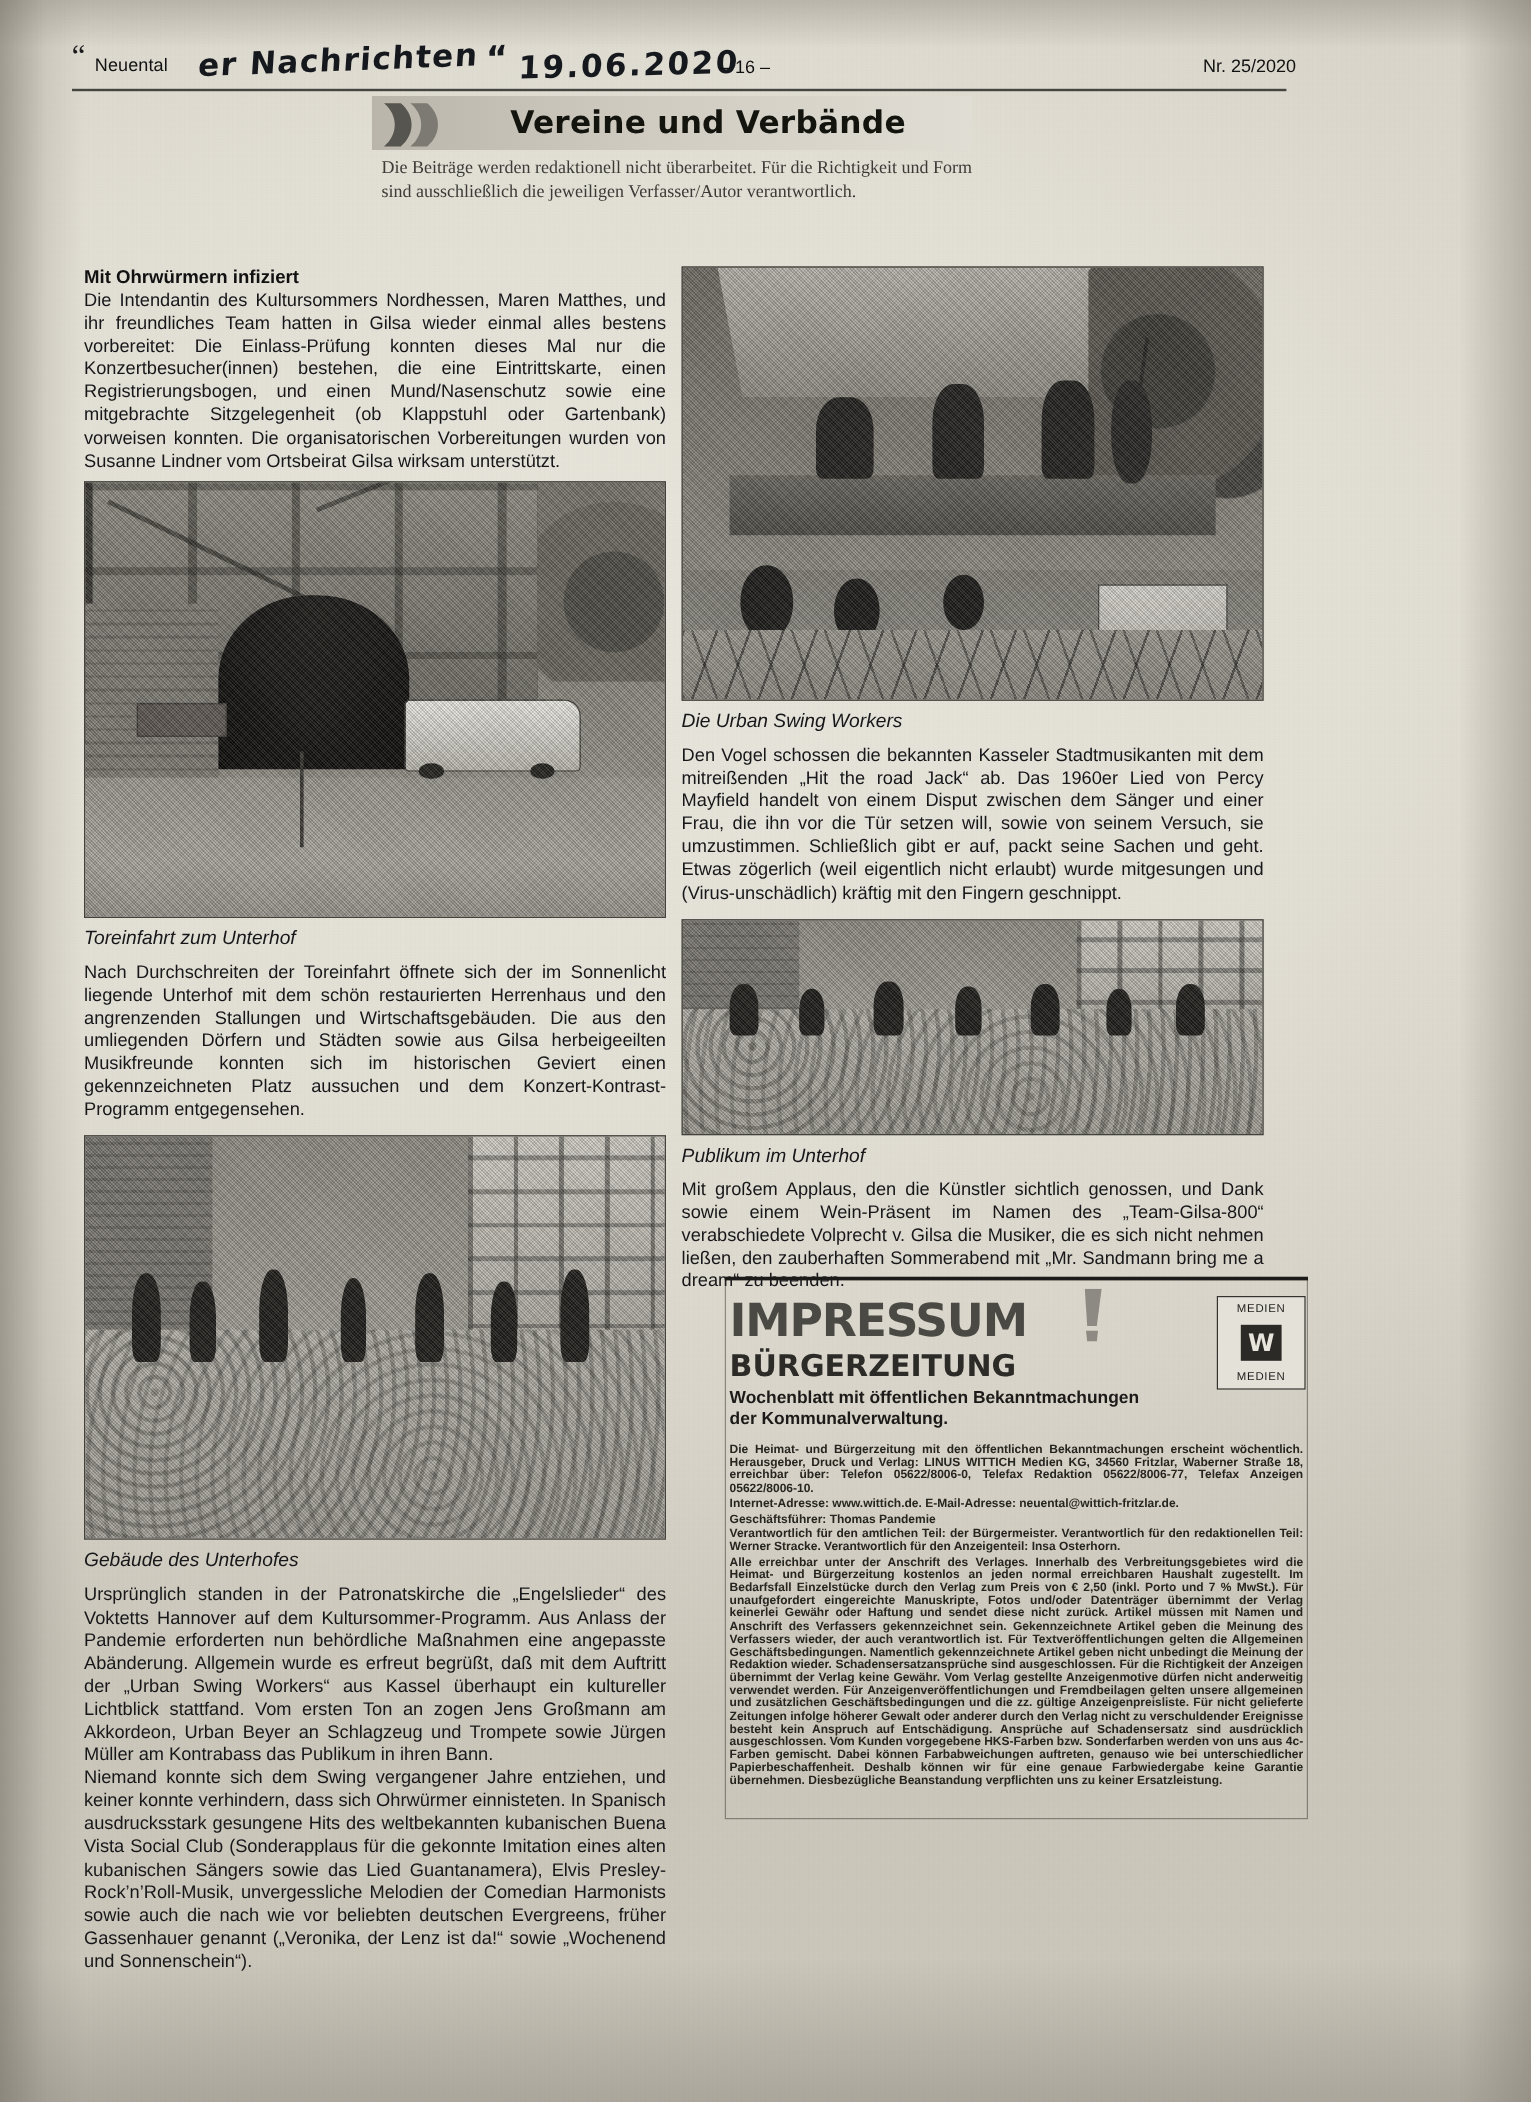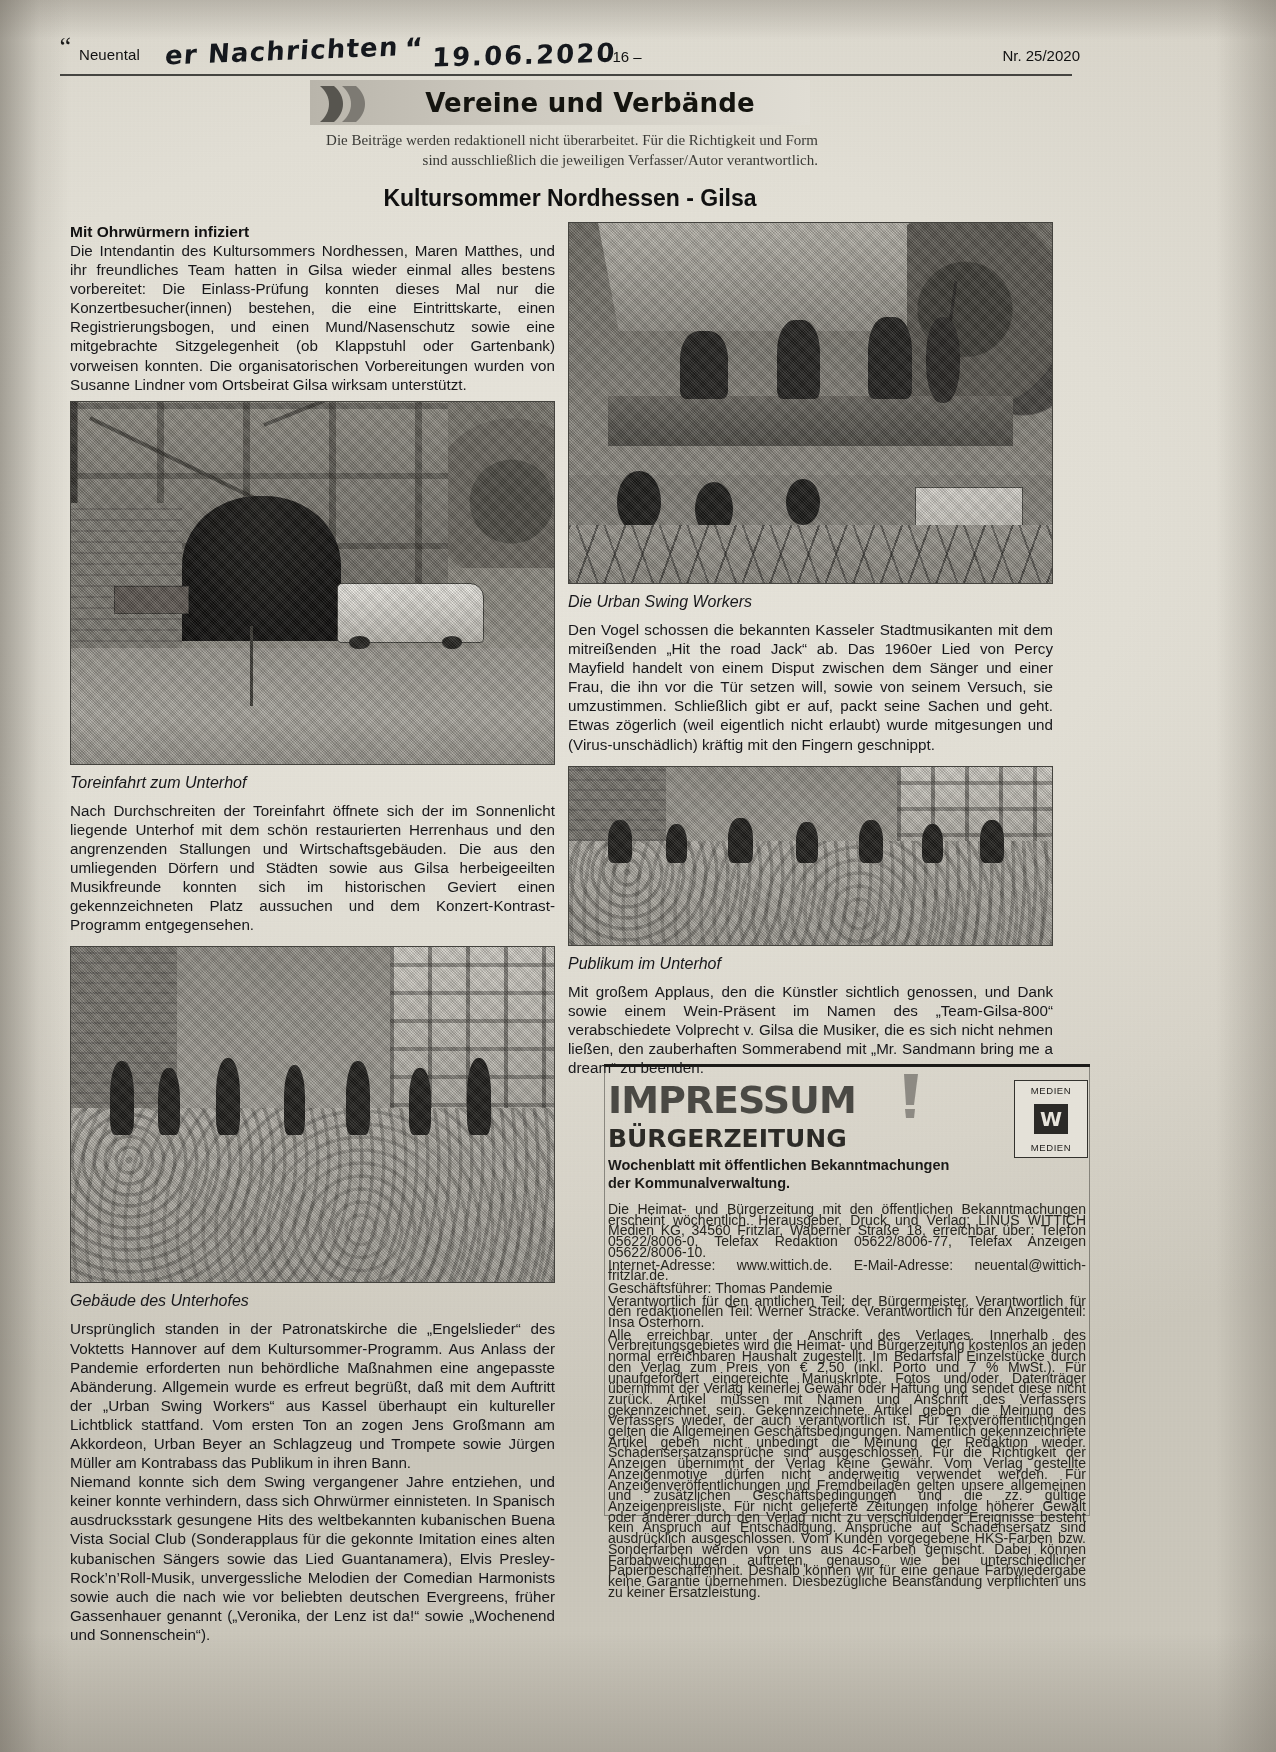--- a/index.html
+++ b/index.html
@@ -96,21 +96,21 @@
     position:absolute;left:318px;top:84px;width:54px;height:40px;
   }
   #banner-title{
     position:absolute;left:380px;top:80px;width:420px;height:45px;
     display:flex;align-items:center;justify-content:center;
     font-family:"DejaVu Sans", sans-serif;
     font-weight:bold;font-size:26px;color:#14140f;letter-spacing:.2px;
   }
   #banner-note{
     position:absolute;left:318px;top:130px;width:500px;
-    text-align:right;
+    text-align:left;
     font-family:"Liberation Serif", serif;
     font-size:15px;line-height:20px;color:#3a3a36;
   }
 
   
   #headline{
     position:absolute;left:70px;top:185px;width:1000px;
     text-align:center;
     font-family:"Liberation Sans", sans-serif;
     font-weight:bold;font-size:23px;color:#101010;
@@ -254,22 +254,23 @@
     font-size:25px;color:#2c2b27;
   }
   #imp-line1{
     position:absolute;left:4px;top:92px;width:360px;
     font-family:"Liberation Sans",sans-serif;font-weight:bold;
     font-size:14.5px;line-height:18px;color:#1b1a18;
   }
   #imp-fine{
     position:absolute;left:4px;top:140px;width:478px;
     font-family:"Liberation Sans",sans-serif;
-    font-size:14px;line-height:10.7px;color:#26251f;
+    font-size:10px;line-height:10.7px;color:#26251f;
     text-align:justify;
+    font-weight:bold;
   }
   #imp-fine p{margin:0 0 2px 0;}
   #wittich{
     position:absolute;right:2px;top:16px;width:74px;height:78px;
     border:1px solid #33322e;background:#e4e1d8;
     display:flex;flex-direction:column;align-items:center;justify-content:space-between;
     padding:4px 0;box-sizing:border-box;
   }
   #wittich .wt{font-family:"Liberation Sans",sans-serif;font-size:9.5px;letter-spacing:.6px;color:#1d1c19;}
   #wittich .wmark{
@@ -308,21 +309,20 @@
   <div id="banner"></div>
   <div id="banner-chevrons">
     <svg width="54" height="40" viewBox="0 0 54 40" aria-hidden="true">
       <path d="M2 2 C 14 12, 14 28, 2 38 L 16 38 C 28 28, 28 12, 16 2 Z" fill="#57554f"></path>
       <path d="M24 2 C 36 12, 36 28, 24 38 L 38 38 C 50 28, 50 12, 38 2 Z" fill="#7d7a73"></path>
     </svg>
   </div>
   <div id="banner-title">Vereine und Verbände</div>
   <div id="banner-note">Die Beiträge werden redaktionell nicht überarbeitet. Für die Richtigkeit und Form sind ausschließlich die jeweiligen Verfasser/Autor verantwortlich.</div>
 
-  <div id="headline">Kultursommer Nordhessen - Gilsa</div>
 
   <div class="col" id="col-left">
     <div class="kicker">Mit Ohrwürmern infiziert</div>
     <p class="body-text">Die Intendantin des Kultursommers Nordhessen, Maren Matthes, und ihr freundliches Team hatten in Gilsa wieder einmal alles bestens vorbereitet: Die Einlass-Prüfung konnten dieses Mal nur die Konzertbesucher(innen) bestehen, die eine Eintrittskarte, einen Registrierungsbogen, und einen Mund/Nasenschutz sowie eine mitgebrachte Sitzgelegenheit (ob Klappstuhl oder Gartenbank) vorweisen konnten. Die organisatorischen Vorbereitungen wurden von Susanne Lindner vom Ortsbeirat Gilsa wirksam unterstützt.</p>
 
     <div class="photo" id="photo1">
       <div class="sky"></div>
       <div class="timber"></div>
       <div class="diag1"></div>
       <div class="diag2"></div>

